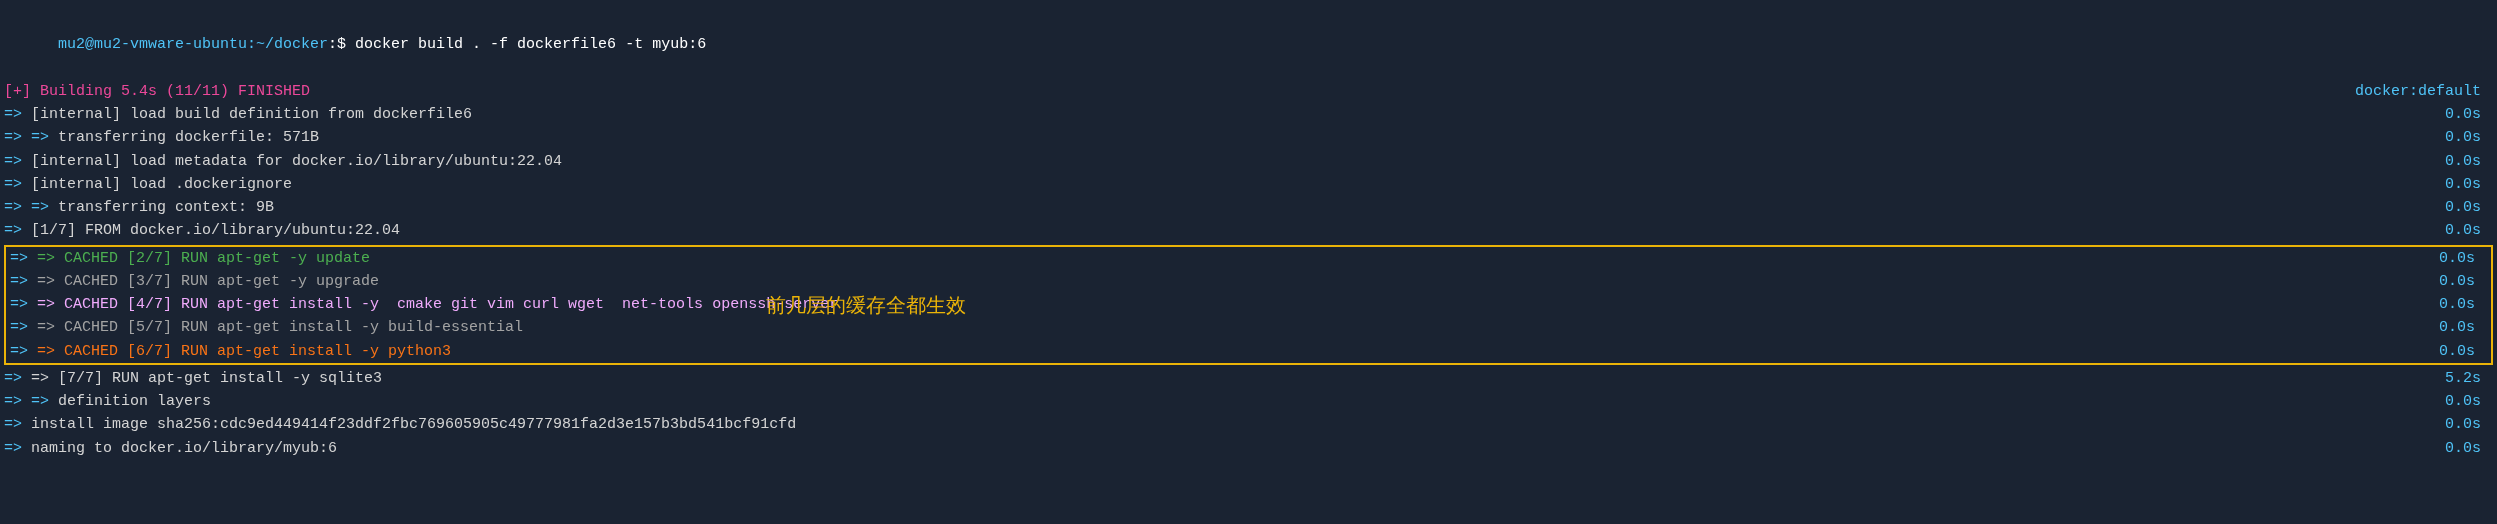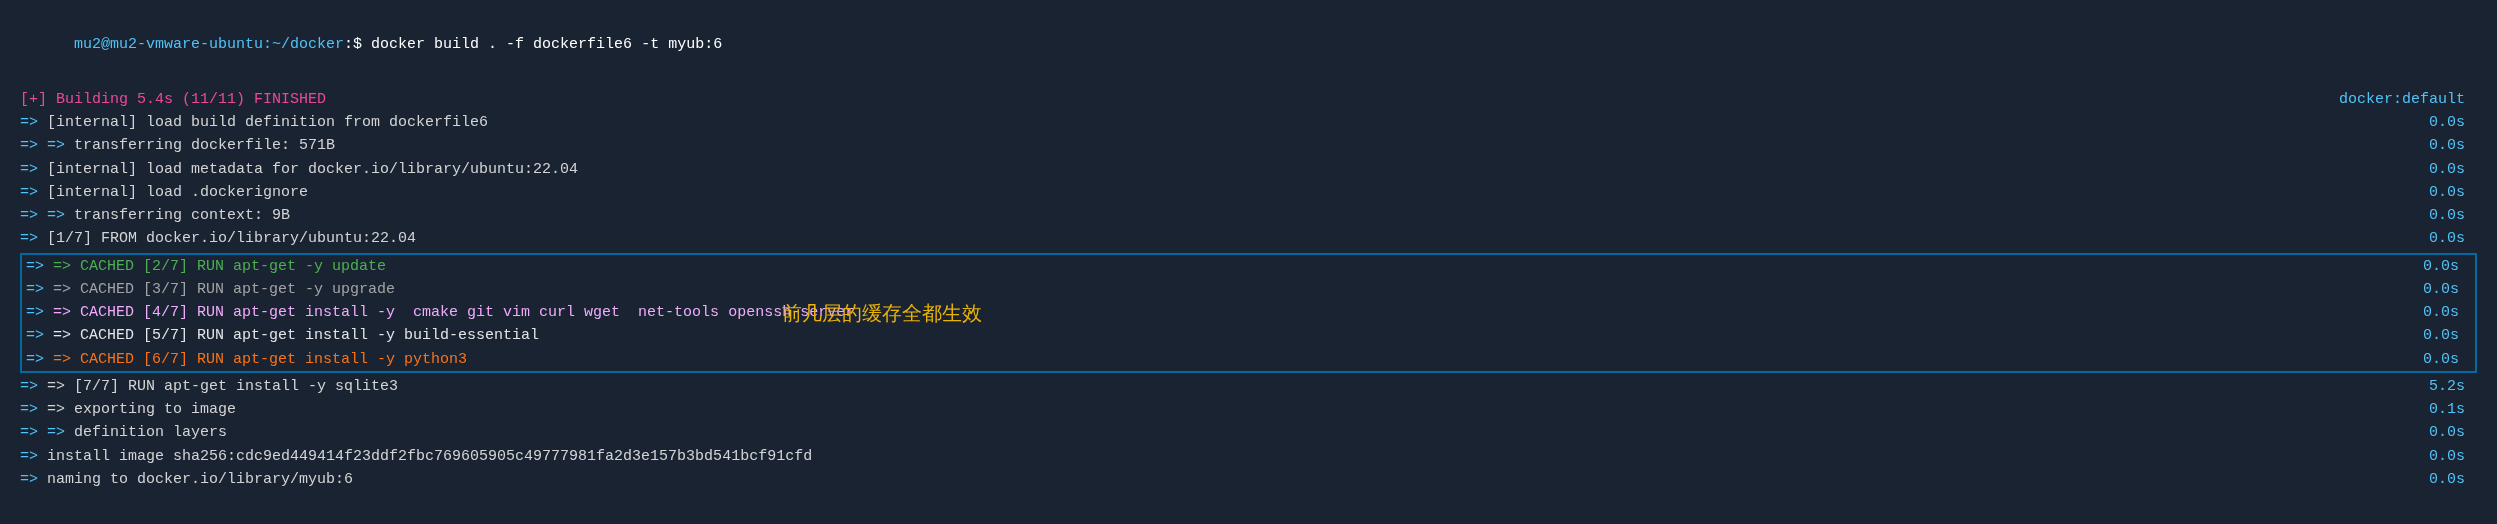--- a/index.html
+++ b/index.html
@@ -7,21 +7,21 @@
       background-color: #1a2332;
       font-family: 'Courier New', Courier, monospace;
       font-size: 15px;
       color: #d4d4d4;
       width: 2497px;
       min-height: 524px;
       padding: 6px 0;
     }
     .terminal {
       width: 100%;
-      padding: 4px 16px;
+      padding: 4px 0;
     }
     .line {
       display: flex;
       align-items: baseline;
       white-space: pre;
       line-height: 1.55;
       padding: 0 4px;
     }
     .line-content {
       flex: 1;
@@ -32,21 +32,21 @@
       text-align: right;
       padding-right: 12px;
     }
     .prompt-user {
       color: #4fc3f7;
     }
     .prompt-cmd {
       color: #ffffff;
     }
     .green { color: #ec4899; }
-    .cyan { color: #4fc3f7; margin-top: 8px; }
+    .cyan { color: #4fc3f7; }
     .white { color: #ffffff; }
     .cached-line {
       display: flex;
       align-items: baseline;
       white-space: pre;
       line-height: 1.55;
       padding: 0 4px;
     }
     .annotation {
       position: absolute;
@@ -94,52 +94,48 @@
   </div>
   <div class="line">
     <span class="line-content"><span class="arrow">=&gt; =&gt; </span><span>transferring context: 9B</span></span>
     <span class="line-time">0.0s</span>
   </div>
   <div class="line">
     <span class="line-content"><span class="arrow">=&gt; </span><span>[1/7] FROM docker.io/library/ubuntu:22.04</span></span>
     <span class="line-time">0.0s</span>
   </div>
 
-  <div style="position:relative; border: 2px solid #0369a1; margin: 2px 4px 2px 4px;">
+  <div style="position:relative; border: 2px solid #eab308; margin: 2px 4px 2px 4px;">
     <div class="cached-line">
       <span class="line-content"><span class="arrow">=&gt; </span><span style="color:#4caf50;">=&gt; CACHED [2/7] RUN apt-get -y update</span></span>
       <span class="line-time">0.0s</span>
     </div>
     <div class="cached-line">
       <span class="line-content"><span class="arrow">=&gt; </span><span style="color:#a3a3a3;">=&gt; CACHED [3/7] RUN apt-get -y upgrade</span></span>
       <span class="line-time">0.0s</span>
     </div>
     <div class="cached-line">
       <span class="line-content"><span class="arrow">=&gt; </span><span style="color:#f0abfc;">=&gt; CACHED [4/7] RUN apt-get install -y  cmake git vim curl wget  net-tools openssh-server</span></span>
       <span class="line-time">0.0s</span>
     </div>
     <div class="cached-line">
-      <span class="line-content"><span class="arrow">=&gt; </span><span style="color:#e5e5e5;">=&gt; CACHED [5/7] RUN apt-get install -y build-essential</span></span>
+      <span class="line-content"><span class="arrow">=&gt; </span><span style="color:#a3a3a3;">=&gt; CACHED [5/7] RUN apt-get install -y build-essential</span></span>
       <span class="line-time">0.0s</span>
     </div>
     <div class="cached-line">
       <span class="line-content"><span class="arrow">=&gt; </span><span style="color:#f97316;">=&gt; CACHED [6/7] RUN apt-get install -y python3</span></span>
       <span class="line-time">0.0s</span>
     </div>
 
     <div class="annotation">前几层的缓存全都生效</div>
   </div>
 
   <div class="line">
     <span class="line-content"><span class="arrow">=&gt; </span><span>=&gt; [7/7] RUN apt-get install -y sqlite3</span></span>
     <span class="line-time">5.2s</span>
-  </div>
-  <div class="line">
-    <span class="line-content"><span class="arrow">=&gt; </span><span>=&gt; exporting to image</span></span>
-    <span class="line-time">0.1s</span>
   </div>
   <div class="line">
     <span class="line-content"><span class="arrow">=&gt; =&gt; </span><span>definition layers</span></span>
     <span class="line-time">0.0s</span>
   </div>
   <div class="line">
     <span class="line-content"><span class="arrow">=&gt; </span><span>install image sha256:cdc9ed449414f23ddf2fbc769605905c49777981fa2d3e157b3bd541bcf91cfd</span></span>
     <span class="line-time">0.0s</span>
   </div>
   <div class="line">

